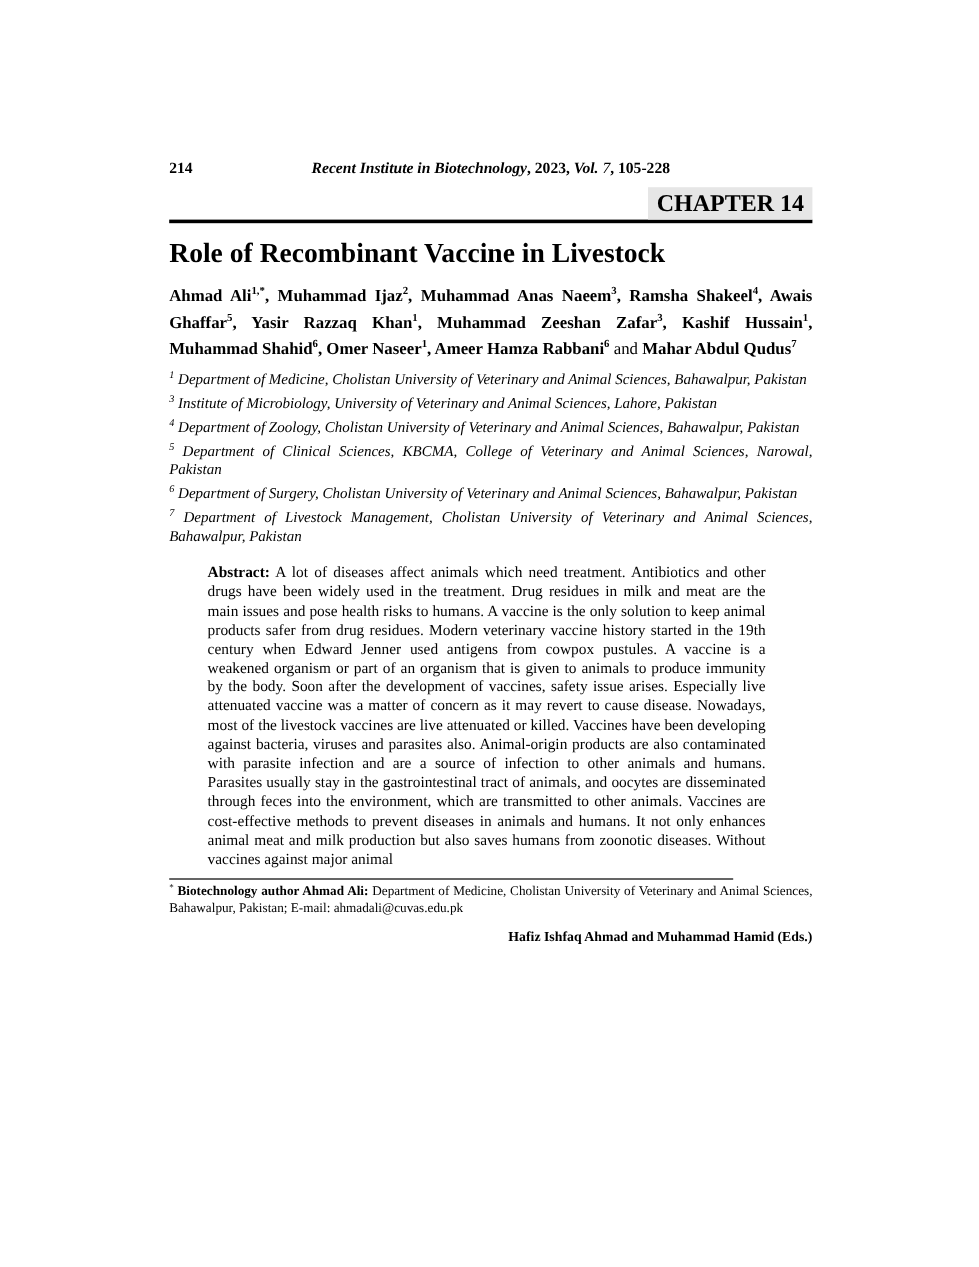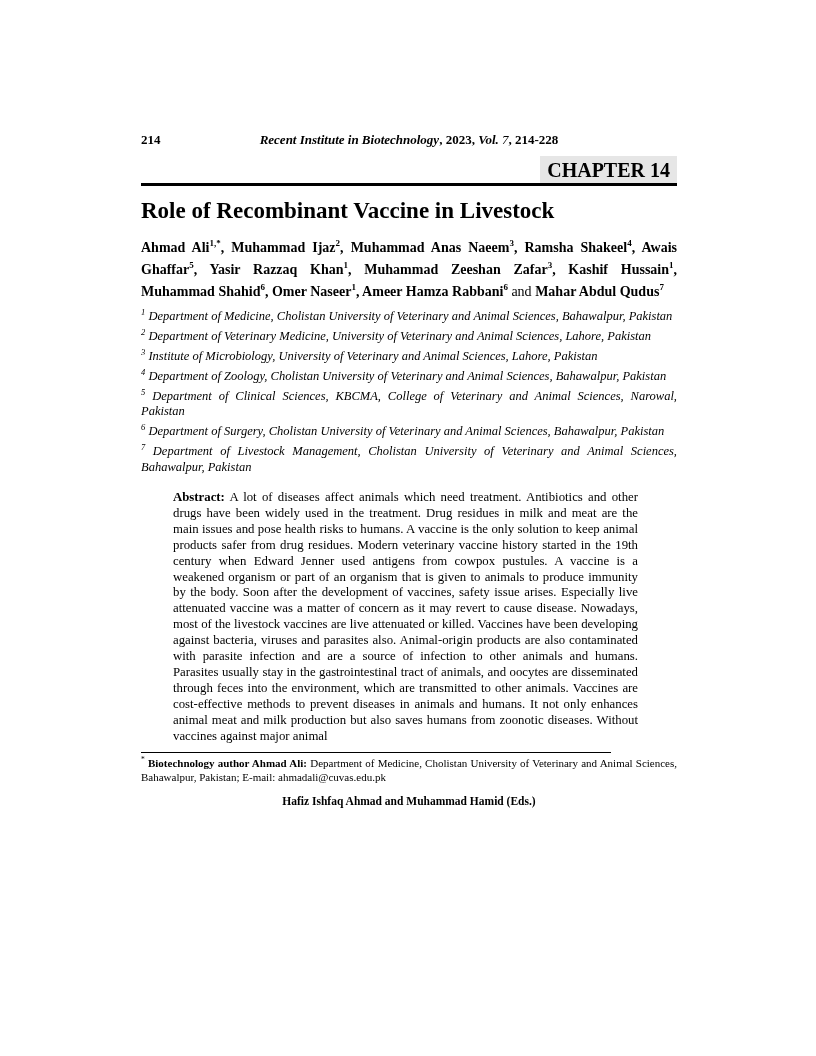--- a/index.html
+++ b/index.html
@@ -65,47 +65,46 @@
   
   .fn-rule { margin-top: 7px; width: 470px; height: 1.5px; background: #000; }
   .footnote {
     margin-top: 4px;
     font-size: 11px; line-height: 13.8px; text-align: justify;
   }
   .footnote sup { font-size: 7.5px; line-height: 0; }
   .footnote b { font-weight: bold; }
   
   .footer {
-    margin-top: 10px; text-align: center;
+    margin-top: 10px; text-align: right;
     font-size: 11.5px; font-weight: bold; line-height: 13.8px;
   }
 </style>
 </head>
 <body>
 
 <div class="page">
 
   <div class="hdr">
     <div class="pageno">214</div>
-    <div class="cite"><span class="bi">Recent Institute in Biotechnology</span><span class="b">, </span><span class="b">2023, </span><span class="bi">Vol. </span><span class="i">7</span><span class="b">, 214-228</span></div>
+    <div class="cite"><span class="bi">Recent Institute in Biotechnology</span><span class="b">, </span><span class="b">2023, </span><span class="bi">Vol. </span><span class="i">7</span><span class="b">, 105-228</span></div>
     <div class="pageno"></div>
   </div>
 
   <div class="chapter-row">
     <span class="chapter-badge" style="background: rgb(230, 230, 230);">CHAPTER 14</span>
   </div>
   <div class="head-rule"></div>
 
   <h1 class="title">Role of Recombinant Vaccine in Livestock</h1>
 
   <p class="authors"><span>Ahmad Ali</span><sup>1,*</sup>, <span>Muhammad Ijaz</span><sup>2</sup>, <span>Muhammad Anas Naeem</span><sup>3</sup>, <span>Ramsha Shakeel</span><sup>4</sup>, <span>Awais Ghaffar</span><sup>5</sup>, <span>Yasir Razzaq Khan</span><sup>1</sup>, <span>Muhammad Zeeshan Zafar</span><sup>3</sup>, <span>Kashif Hussain</span><sup>1</sup>, <span>Muhammad Shahid</span><sup>6</sup>, <span>Omer Naseer</span><sup>1</sup>, <span>Ameer Hamza Rabbani</span><sup>6</sup> <span class="and">and</span> <span>Mahar Abdul Qudus</span><sup>7</sup></p>
 
   <div class="affils">
       <p class="affil"><sup>1</sup> Department of Medicine, Cholistan University of Veterinary and Animal Sciences, Bahawalpur, Pakistan</p>
-      <p class="affil"><sup>2</sup> Department of Veterinary Medicine, University of Veterinary and Animal Sciences, Lahore, Pakistan</p>
       <p class="affil"><sup>3</sup> Institute of Microbiology, University of Veterinary and Animal Sciences, Lahore, Pakistan</p>
       <p class="affil"><sup>4</sup> Department of Zoology, Cholistan University of Veterinary and Animal Sciences, Bahawalpur, Pakistan</p>
       <p class="affil"><sup>5</sup> Department of Clinical Sciences, KBCMA, College of Veterinary and Animal Sciences, Narowal, Pakistan</p>
       <p class="affil"><sup>6</sup> Department of Surgery, Cholistan University of Veterinary and Animal Sciences, Bahawalpur, Pakistan</p>
       <p class="affil"><sup>7</sup> Department of Livestock Management, Cholistan University of Veterinary and Animal Sciences, Bahawalpur, Pakistan</p>
     </div>
 
   <p class="abstract"><b>Abstract:</b> <span>A lot of diseases affect animals which need treatment. Antibiotics and other drugs have been widely used in the treatment. Drug residues in milk and meat are the main issues and pose health risks to humans. A vaccine is the only solution to keep animal products safer from drug residues. Modern veterinary vaccine history started in the 19th century when Edward Jenner used antigens from cowpox pustules. A vaccine is a weakened organism or part of an organism that is given to animals to produce immunity by the body. Soon after the development of vaccines, safety issue arises. Especially live attenuated vaccine was a matter of concern as it may revert to cause disease. Nowadays, most of the livestock vaccines are live attenuated or killed. Vaccines have been developing against bacteria, viruses and parasites also. Animal-origin products are also contaminated with parasite infection and are a source of infection to other animals and humans. Parasites usually stay in the gastrointestinal tract of animals, and oocytes are disseminated through feces into the environment, which are transmitted to other animals. Vaccines are cost-effective methods to prevent diseases in animals and humans. It not only enhances animal meat and milk production but also saves humans from zoonotic diseases. Without vaccines against  major animal</span></p>
 
   <div class="fn-rule"></div>

